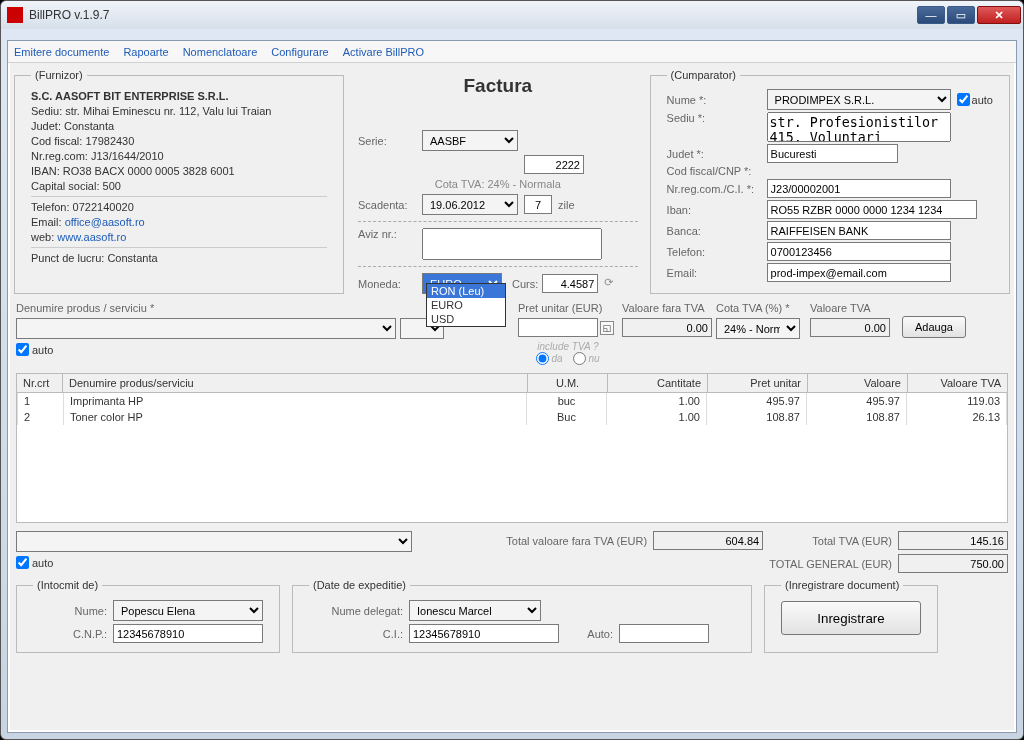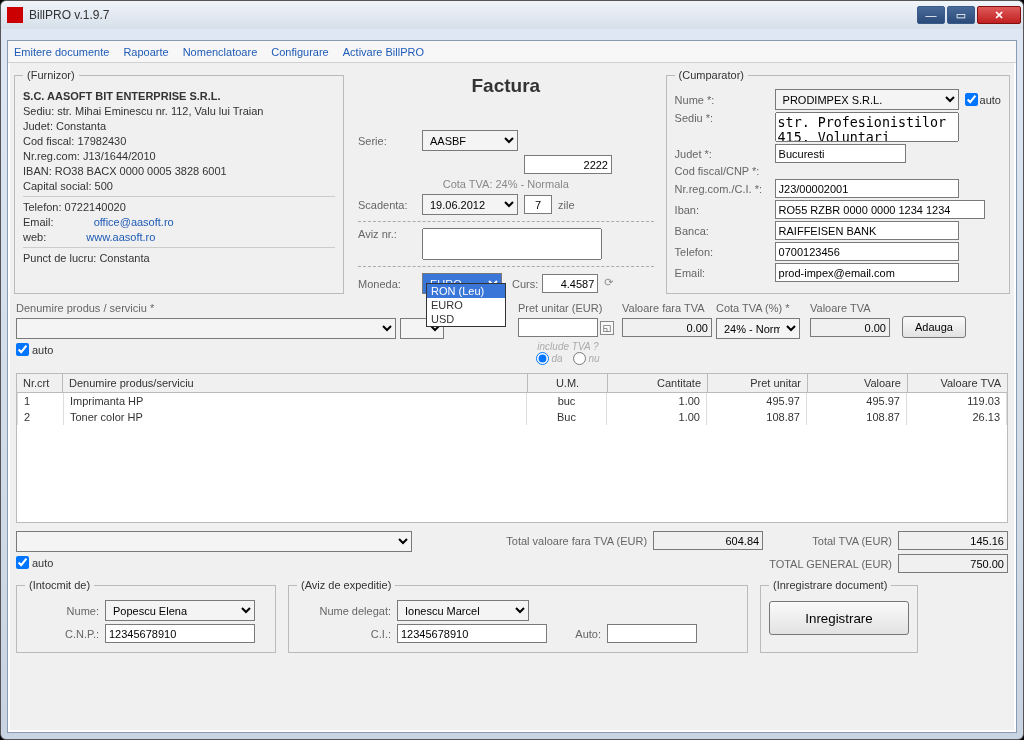--- a/index.html
+++ b/index.html
@@ -62,33 +62,33 @@
     align-items: center;
     padding: 0 6px;
     gap: 14px;
     border-bottom: 1px solid #d0d0d0;
     background: #f7f7f7;
   }
   .menubar span { color: #1e5bb6; cursor: default; }
   fieldset {
     border: 1px solid #bbb;
     margin: 4px 6px;
-    padding: 6px 8px;
+    padding: 6px 16px;
     font-size: 11px;
   }
   legend { padding: 0 4px; color: #333; }
   .row1 {
     display: flex;
     padding-top: 2px;
   }
   .furnizor { width: 330px; }
   .furnizor .line { margin: 3px 0; }
   .furnizor .bold { font-weight: bold; }
   .furnizor hr { border: none; border-top: 1px solid #ccc; margin: 4px 0; }
-  .furnizor .link { color: #1e5bb6; margin-left: 37px; }
+  .furnizor .link { color: #1e5bb6; }
   .factura-col {
     flex: 1;
     padding: 6px 6px 0 8px;
     position: relative;
   }
   .factura-title {
     text-align: center;
     font-size: 19px;
     font-weight: bold;
     margin: 4px 0 10px 0;
@@ -271,21 +271,21 @@
         <hr>
         <div class="line">Punct de lucru: Constanta</div>
       </fieldset>
 
       <div class="factura-col">
         <div class="factura-title">Factura</div>
 
         <div class="form-row">
           <span class="lbl">Serie:</span>
           <select class="sel" style="width:96px"><option>AASBF</option></select>
-          <input class="txt right" style="width: 88px; margin-left: 6px; margin-top: 48px;" value="2222">
+          <input class="txt right" style="width: 60px; margin-left: 6px; margin-top: 48px;" value="2222">
         </div>
         <div class="cota-note">Cota TVA: 24% - Normala</div>
         <div class="form-row">
           <span class="lbl">Scadenta:</span>
           <select class="sel" style="width:96px"><option>19.06.2012</option></select>
           <input class="txt center" style="width: 28px; margin-left: 6px;" value="7">
           <span style="margin-left:6px;color:#666">zile</span>
         </div>
         <hr class="dashline">
         <div class="form-row" style="align-items:flex-start">
@@ -492,21 +492,21 @@
           <span class="flbl">Nume:</span>
           <select class="sel" style="width:150px"><option>Popescu Elena</option></select>
         </div>
         <div class="frow">
           <span class="flbl">C.N.P.:</span>
           <input class="txt" style="width: 150px;" value="12345678910">
         </div>
       </fieldset>
 
       <fieldset class="expeditie">
-        <legend>(Aviz de expeditie)</legend>
+        <legend>(Date de expeditie)</legend>
         <div class="frow">
           <span class="flbl" style="width:100px">Nume delegat:</span>
           <select class="sel" style="width:132px"><option>Ionescu Marcel</option></select>
         </div>
         <div class="frow">
           <span class="flbl" style="width:100px">C.I.:</span>
           <input class="txt" style="width: 150px;" value="12345678910">
           <span class="flbl" style="width:60px">Auto:</span>
           <input class="txt" style="width: 90px;" value="">
         </div>

